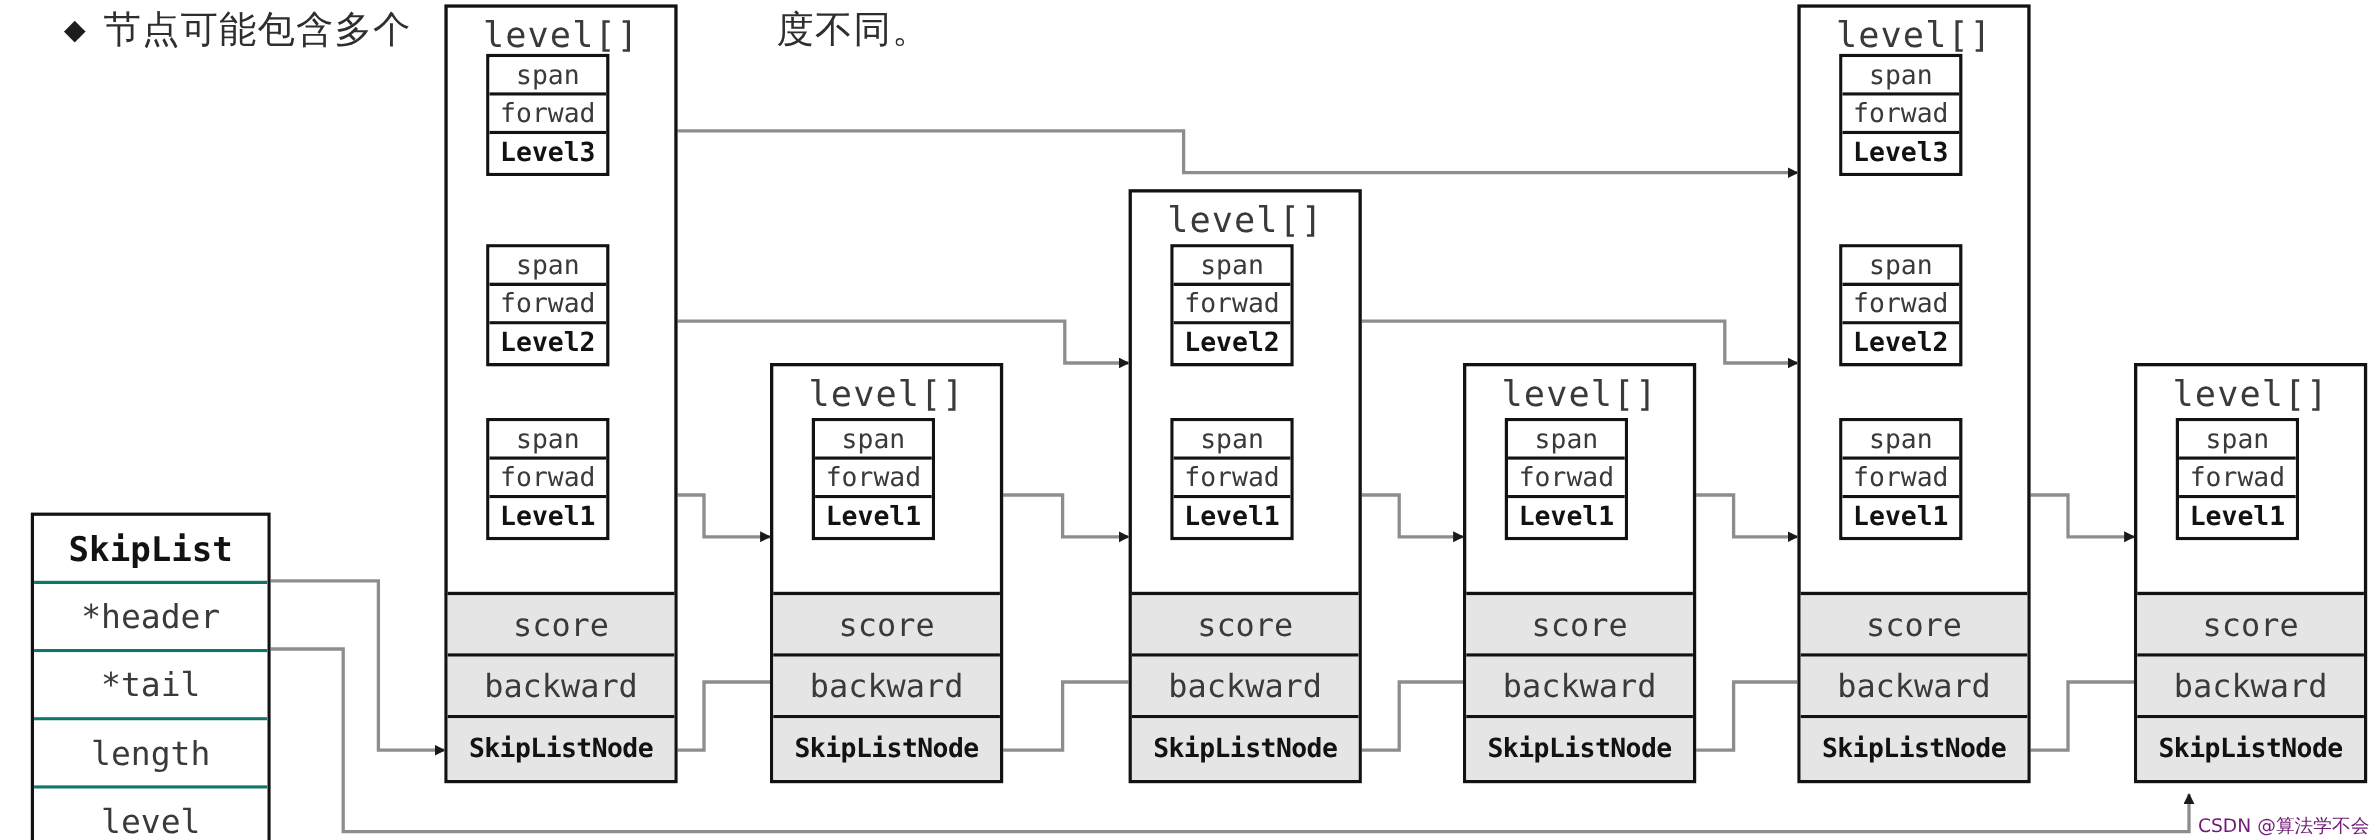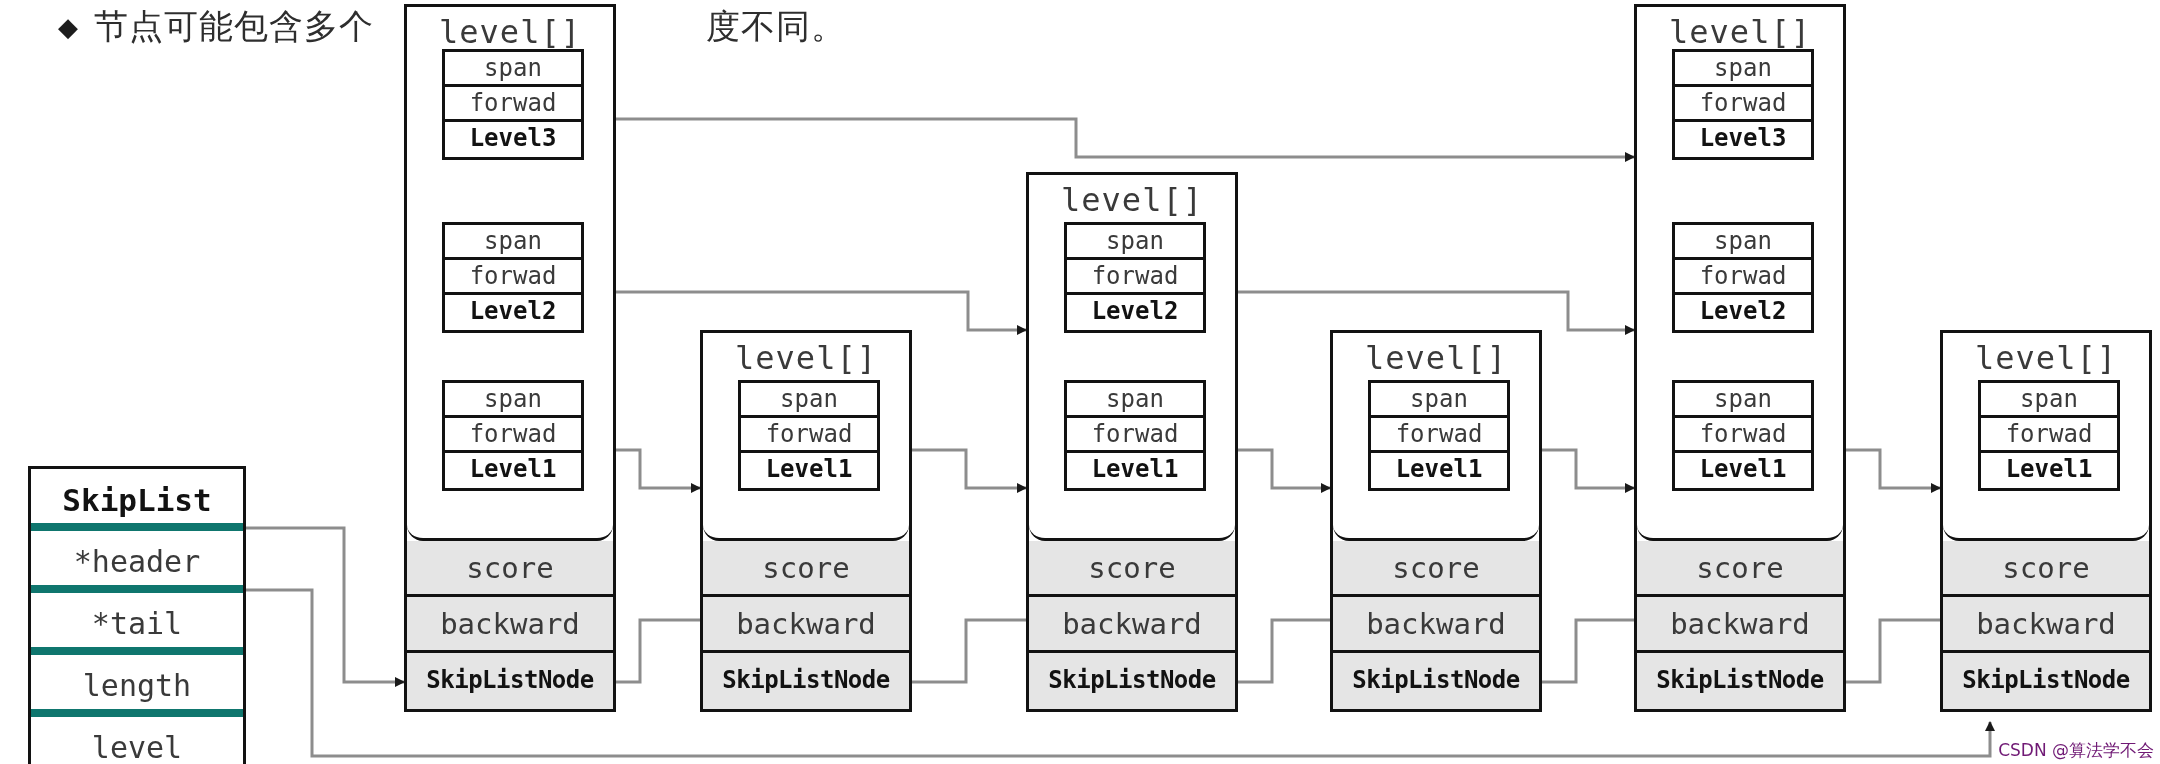--- a/index.html
+++ b/index.html
@@ -68,21 +68,21 @@
     width: 218px;
     border: 3px solid #121212;
     background: #fff;
     z-index: 3;
     box-sizing: border-box;
   }
   .skiplist-box .row {
     height: 62px;
     line-height: 62px;
     text-align: center;
-    border-bottom: 8px solid #0f766e;
+    border-bottom: 3px solid #0f766e;
     font-size: 30px;
     box-sizing: border-box;
     background: #fff;
   }
   .skiplist-box .row:last-child { border-bottom: none; }
   .skiplist-box .row.title {
     font-weight: bold;
     color: #121212;
     font-size: 31px;
   }
@@ -93,34 +93,33 @@
     border: 3px solid #121212;
     background: #fff;
     z-index: 3;
     box-sizing: border-box;
     width: 212px;
   }
   .node .levels-area {
     position: relative;
     border-bottom: 3px solid #121212;
     box-sizing: border-box;
-    border-radius: 16px;
   }
   .node .levels-title {
     text-align: center;
     font-size: 32px;
     padding-top: 6px;
     padding-bottom: 4px;
     letter-spacing: 1px;
     color: #3a3a3a;
   }
   .levelblock {
     position: absolute;
     left: 35px;
-    width: 142px;
+    width: 112px;
     border: 3px solid #121212;
     background: #fff;
     box-sizing: border-box;
   }
   .levelblock .cell {
     height: 35px;
     line-height: 33px;
     text-align: center;
     font-size: 24px;
     border-bottom: 3px solid #121212;

